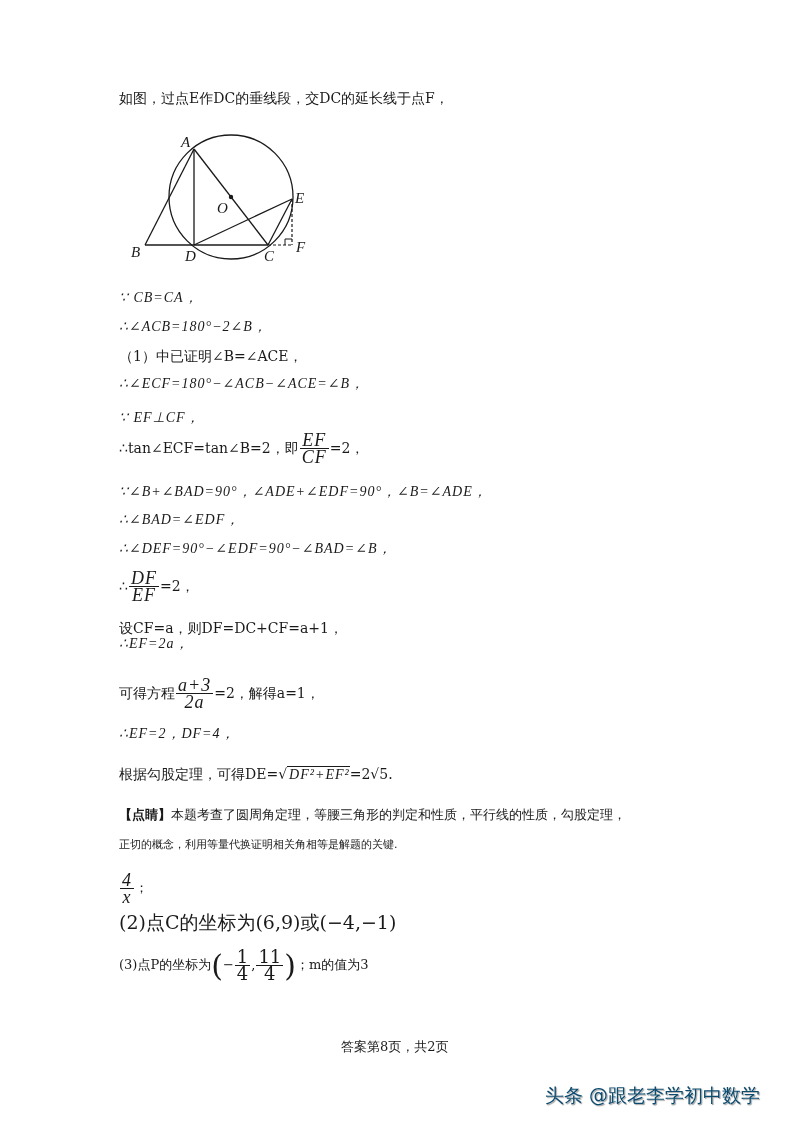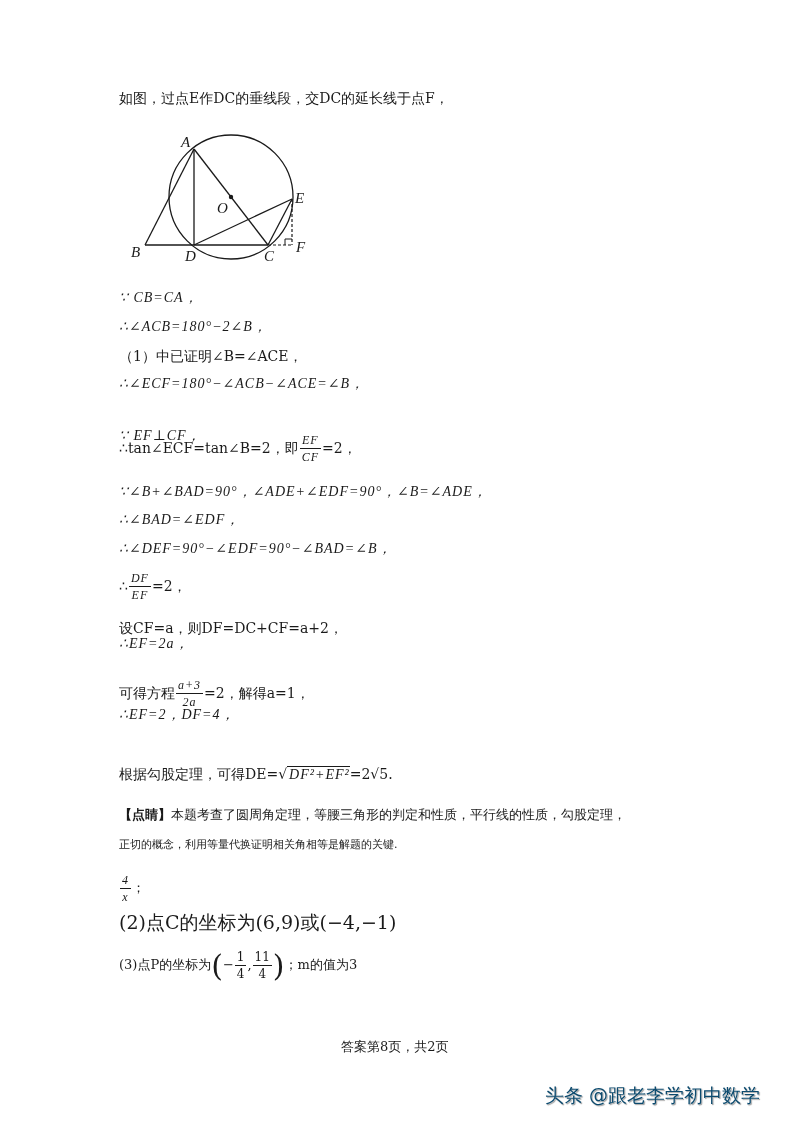--- a/index.html
+++ b/index.html
@@ -1,20 +1,20 @@
 <!DOCTYPE html>
 <html><head>
 <meta charset="utf-8">
 <style>
   html, body { margin: 0; padding: 0; background: #ffffff; }
   body { width: 793px; height: 1121px; position: relative; overflow: hidden;
          font-family: "DejaVu Serif", "Liberation Serif", serif; color: #1a1a1a; }
   .line { position: absolute; left: 119px; font-size: 14px; white-space: nowrap; line-height: 20px; }
   .m { font-family: "Liberation Serif", "DejaVu Serif", serif; font-style: italic; letter-spacing: 1px; }
-  .frac { display: inline-block; vertical-align: middle; text-align: center; font-size: 12px; line-height: 16px; margin: 0 1px; }
+  .frac { display: inline-block; vertical-align: middle; text-align: center; font-size: 18px; line-height: 16px; margin: 0 1px; }
   .frac .num { display: block; border-bottom: 1px solid #1a1a1a; padding: 0 2px; }
   .frac .den { display: block; padding: 0 2px; }
   .paren { font-size: 30px; vertical-align: middle; font-weight: 200; }
   .sqrt { border-top: 1px solid #1a1a1a; padding-left: 2px; text-align: right; }
   .footer { position: absolute; left: 341px; top: 1038px; font-size: 13px; }
   .watermark { position: absolute; left: 545px; top: 1083px; font-size: 19px;
                font-family: "DejaVu Sans", "Liberation Sans", sans-serif; color: #0c4a6e;
                text-shadow: 0 0 2px #fff, 1px 1px 1px #888; }
   svg text { font-family: "Liberation Serif", "DejaVu Serif", serif; font-style: italic; font-size: 15px; fill: #1a1a1a; }
 </style>
@@ -41,42 +41,42 @@
   <text x="185" y="261">D</text>
   <text x="295" y="203">E</text>
   <text x="296" y="252">F</text>
   <text x="217" y="213">O</text>
 </svg>
 
 <div class="line m" style="top:288px;">∵ CB=CA，</div>
 <div class="line m" style="top:317px;">∴∠ACB=180°−2∠B，</div>
 <div class="line" style="top:346px;">（1）中已证明∠B=∠ACE，</div>
 <div class="line m" style="top:374px;">∴∠ECF=180°−∠ACB−∠ACE=∠B，</div>
-<div class="line m" style="top:426px;">∵ EF⊥CF，</div>
+<div class="line m" style="top:408px;font-family:Liberation Serif, serif;">∵ EF⊥CF，</div>
 
 <div class="line" style="top:432px;">
   <span>∴tan∠ECF=tan∠B=2，即</span><span class="frac m"><span class="num">EF</span><span class="den">CF</span></span><span>=2，</span>
 </div>
 
 <div class="line m" style="top:482px;">∵∠B+∠BAD=90°，∠ADE+∠EDF=90°，∠B=∠ADE，</div>
 <div class="line m" style="top:510px;">∴∠BAD=∠EDF，</div>
 <div class="line m" style="top:539px;">∴∠DEF=90°−∠EDF=90°−∠BAD=∠B，</div>
 
 <div class="line" style="top:570px;">
   <span>∴</span><span class="frac m"><span class="num">DF</span><span class="den">EF</span></span><span>=2，</span>
 </div>
 
-<div class="line" style="top:618px;">设CF=a，则DF=DC+CF=a+2，</div>
+<div class="line" style="top:618px;">设CF=a，则DF=DC+CF=a+1，</div>
 <div class="line m" style="top:634px;">∴EF=2a，</div>
 
 <div class="line" style="top:677px;">
   <span>可得方程</span><span class="frac m"><span class="num">a+3</span><span class="den">2a</span></span><span>=2，解得a=1，</span>
 </div>
 
-<div class="line m" style="top:705px;">∴EF=2，DF=4，</div>
+<div class="line m" style="top:724px;">∴EF=2，DF=4，</div>
 
 <div class="line" style="top:764px;">
   <span>根据勾股定理，可得DE=</span><span>√</span><span class="sqrt m">DF²+EF²</span><span>=2√5.</span>
 </div>
 
 <div class="line" style="top:805px;font-size:13px;">
   <span style="font-weight:bold;">【点睛】</span><span>本题考查了圆周角定理，等腰三角形的判定和性质，平行线的性质，勾股定理，</span>
 </div>
 <div class="line" style="top:835px;font-size:11px;">正切的概念，利用等量代换证明相关角相等是解题的关键.</div>
 

